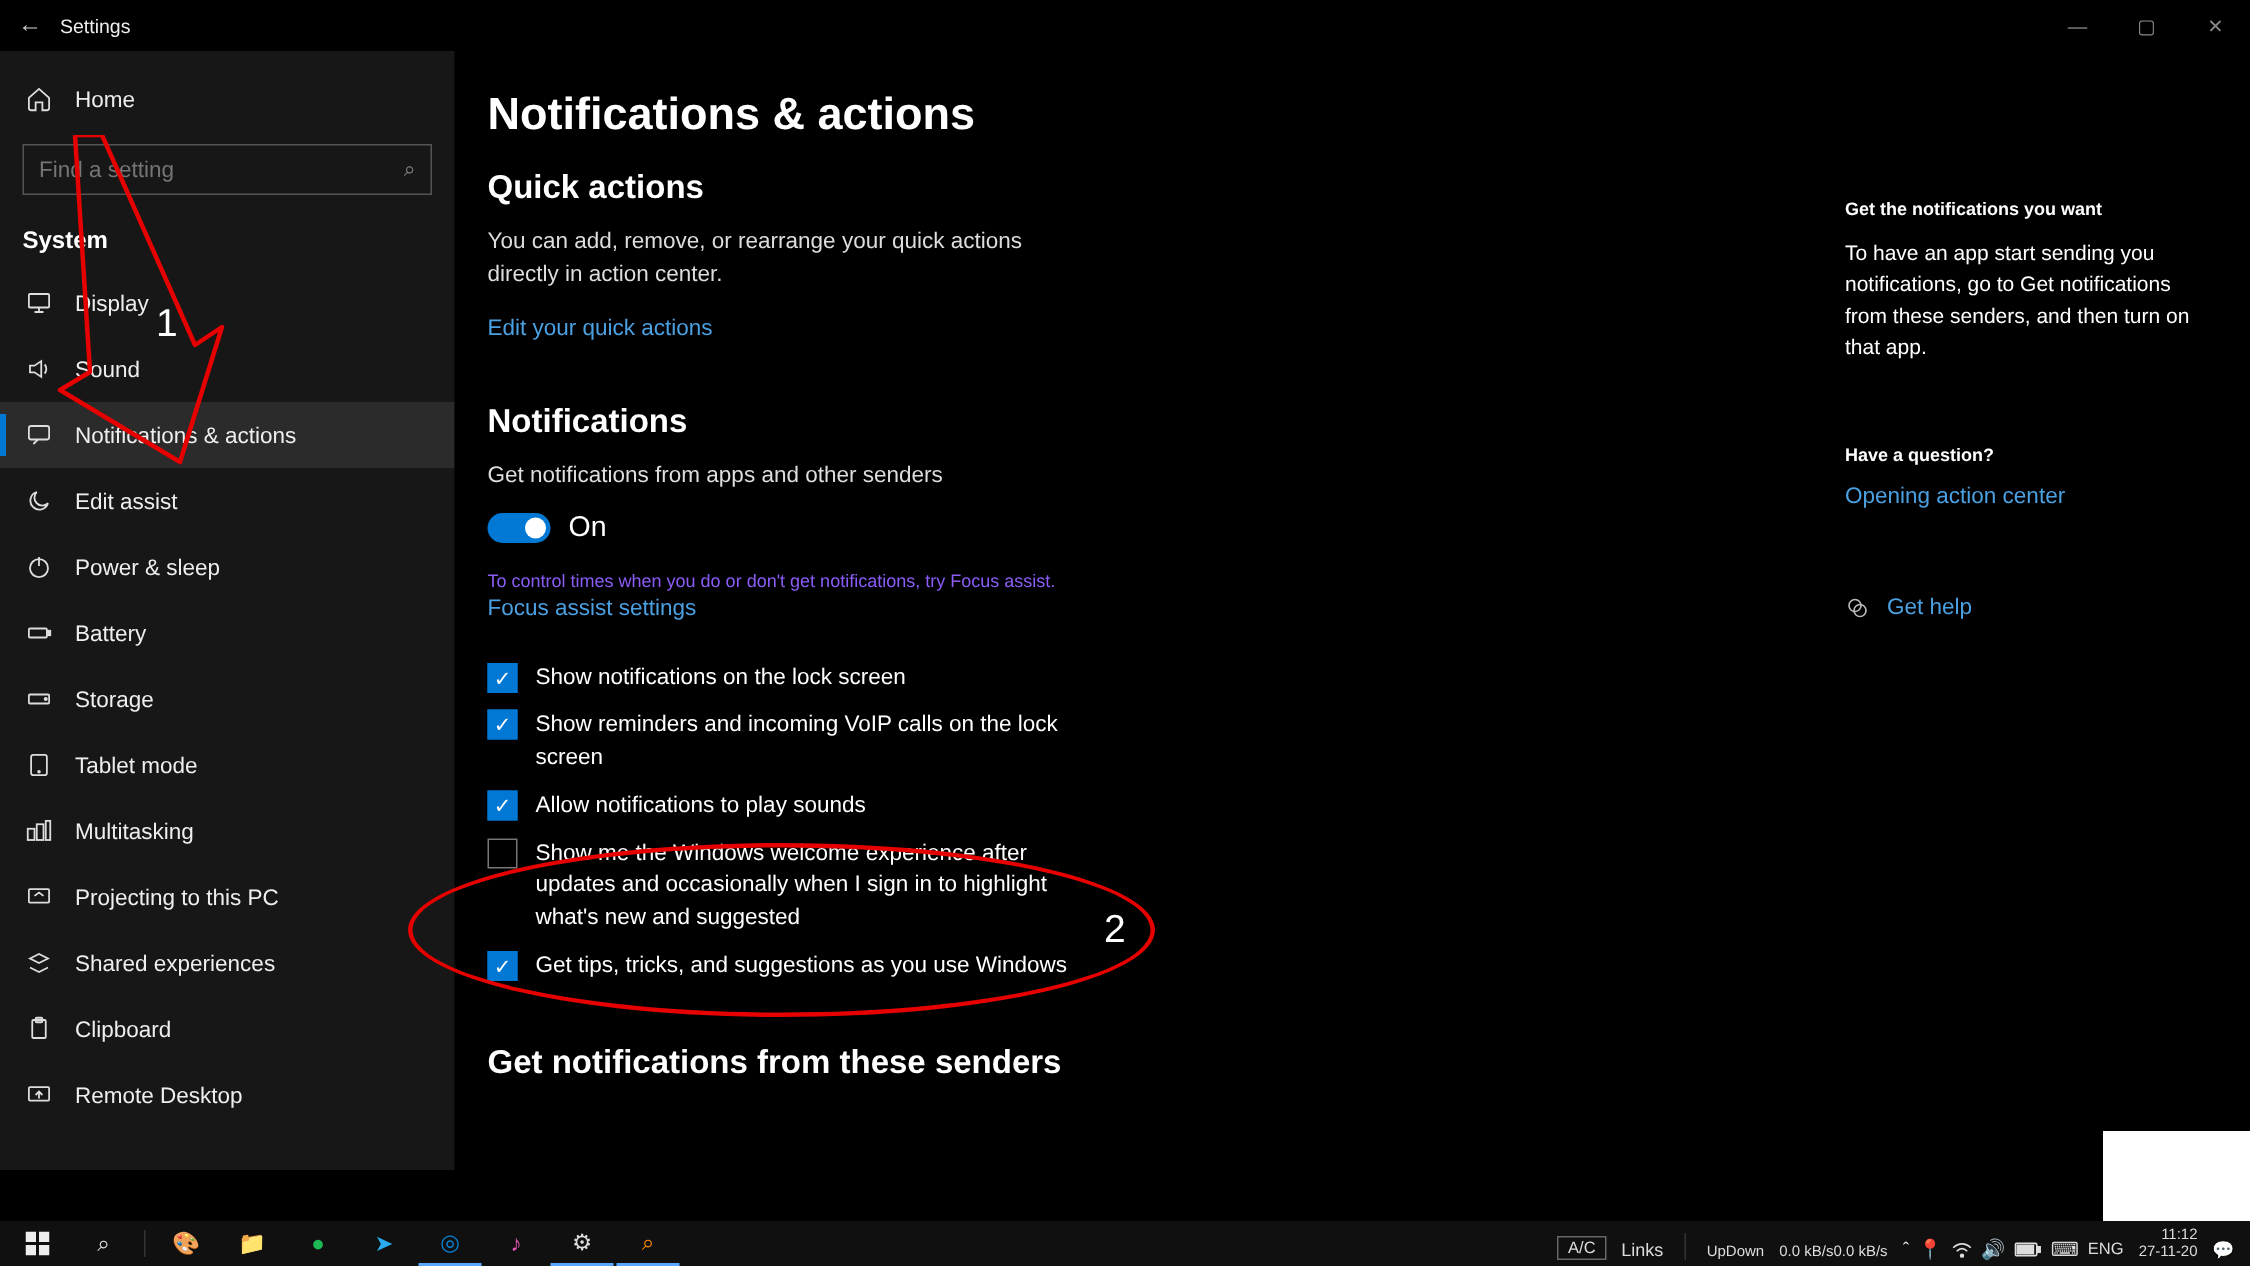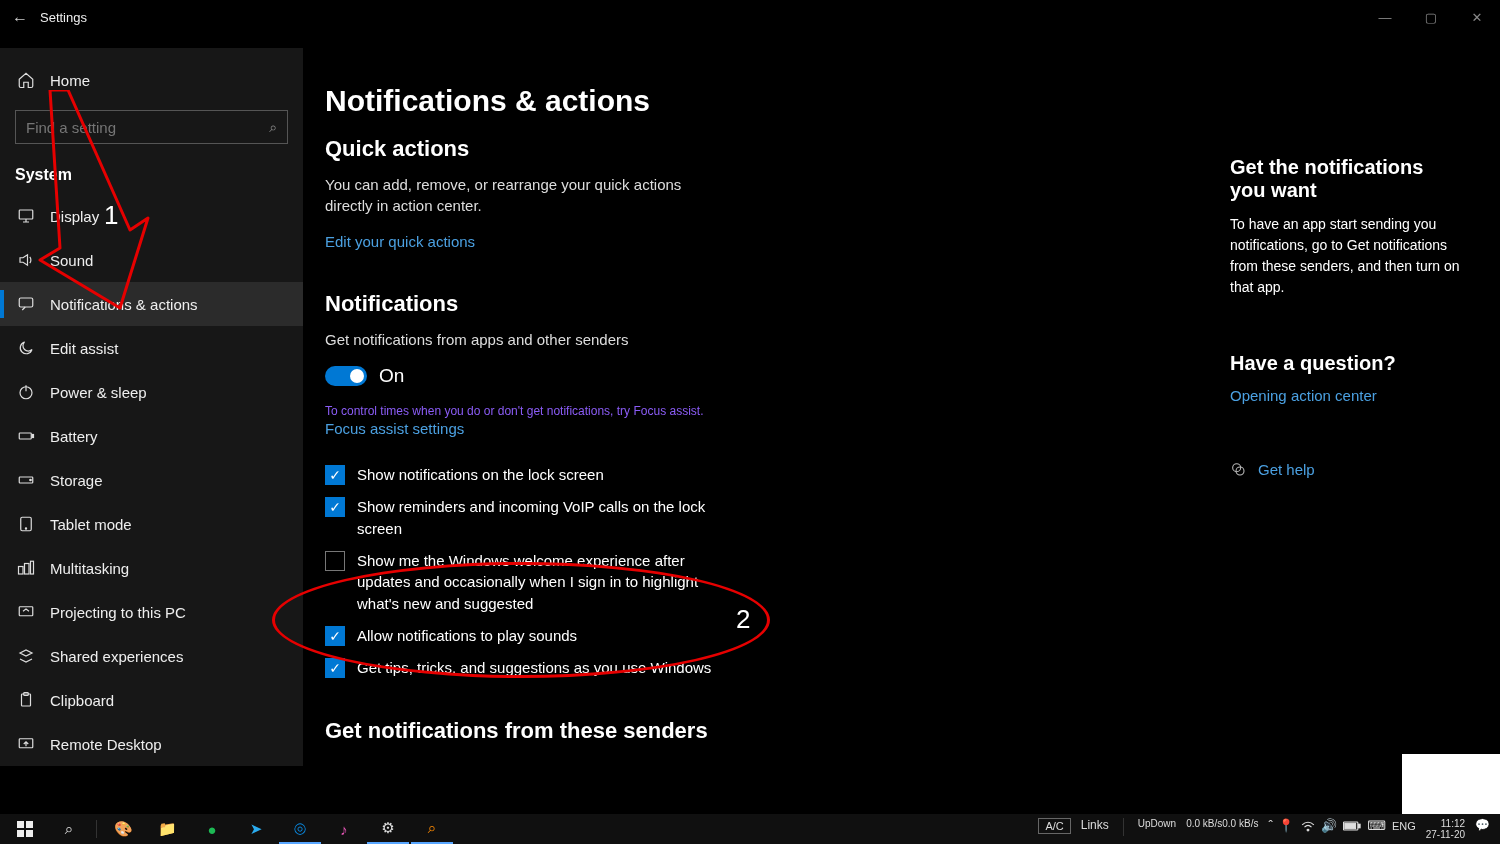--- a/index.html
+++ b/index.html
@@ -41,21 +41,20 @@
     display: flex; align-items: center; justify-content: center;
     color: #888;
     font-size: 13px;
     cursor: pointer;
   }
 
   
   .layout {
     display: flex;
     height: 746px;
-    align-items: center;
   }
 
   
   .sidebar {
     width: 303px;
     background: #171717;
     display: flex;
     flex-direction: column;
     padding-top: 10px;
     overflow: hidden;
@@ -201,21 +200,21 @@
   }
   .checkbox.checked::after {
     content: "✓";
     font-size: 14px;
     color: #fff;
   }
   .check-label { font-size: 15px; line-height: 1.45; }
 
   
   .aside-heading {
-    font-size: 20px; font-weight: 600;
+    font-size: 12px; font-weight: 600;
     margin-bottom: 12px;
   }
   .aside-text {
     font-size: 14px;
     color: #ffffff;
     line-height: 1.5;
     margin-bottom: 54px;
   }
   .aside-linkrow {
     display: flex; align-items: center; gap: 10px;
@@ -268,21 +267,21 @@
   }
   .tb-icon.running {
     border-bottom: 2px solid #58a6ff;
   }
   .tb-sep {
     width: 1px; height: 18px; background: #333;
     margin: 0 4px;
   }
   .tb-right {
     margin-left: auto;
-    display: flex; align-items: flex-start; gap: 10px;
+    display: flex; align-items: flex-end; gap: 10px;
     padding-right: 6px;
   }
   .tb-box {
     border: 1px solid #666;
     padding: 1px 6px;
     font-size: 11px;
   }
   .net-stats {
     font-size: 10px; line-height: 1.1;
     display: flex; flex-direction: row;
@@ -479,26 +478,26 @@
       <div id="check-list">
           <div class="check-row">
             <div class="checkbox checked"></div>
             <span class="check-label">Show notifications on the lock screen</span>
           </div>
           <div class="check-row">
             <div class="checkbox checked"></div>
             <span class="check-label">Show reminders and incoming VoIP calls on the lock screen</span>
           </div>
           <div class="check-row">
+            <div class="checkbox checked"></div>
+            <span class="check-label">Allow notifications to play sounds</span>
+          </div>
+          <div class="check-row">
             <div class="checkbox"></div>
             <span class="check-label">Show me the Windows welcome experience after updates and occasionally when I sign in to highlight what's new and suggested</span>
-          </div>
-          <div class="check-row">
-            <div class="checkbox checked"></div>
-            <span class="check-label">Allow notifications to play sounds</span>
           </div>
           <div class="check-row">
             <div class="checkbox checked"></div>
             <span class="check-label">Get tips, tricks, and suggestions as you use Windows</span>
           </div>
         </div>
 
       <div class="spacer-md"></div>
       <h2 class="section-title">Get notifications from these senders</h2>
     </div>

